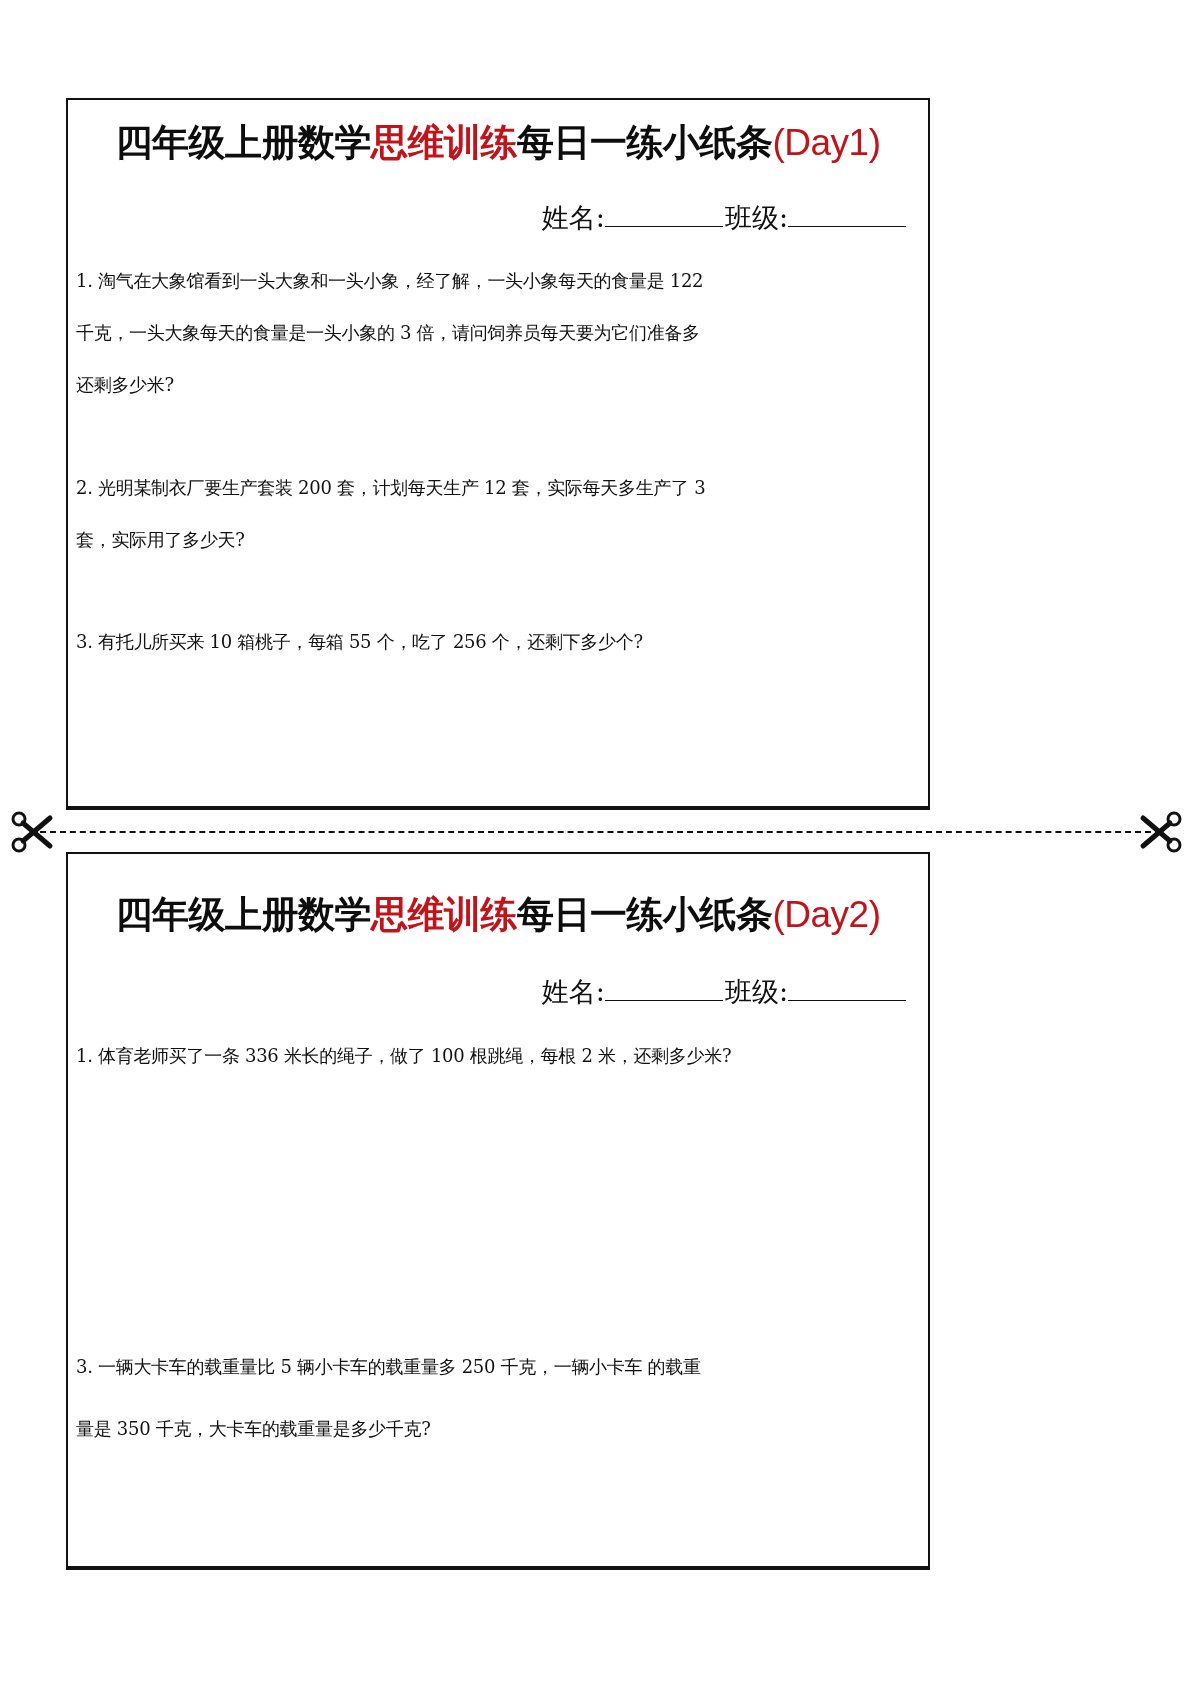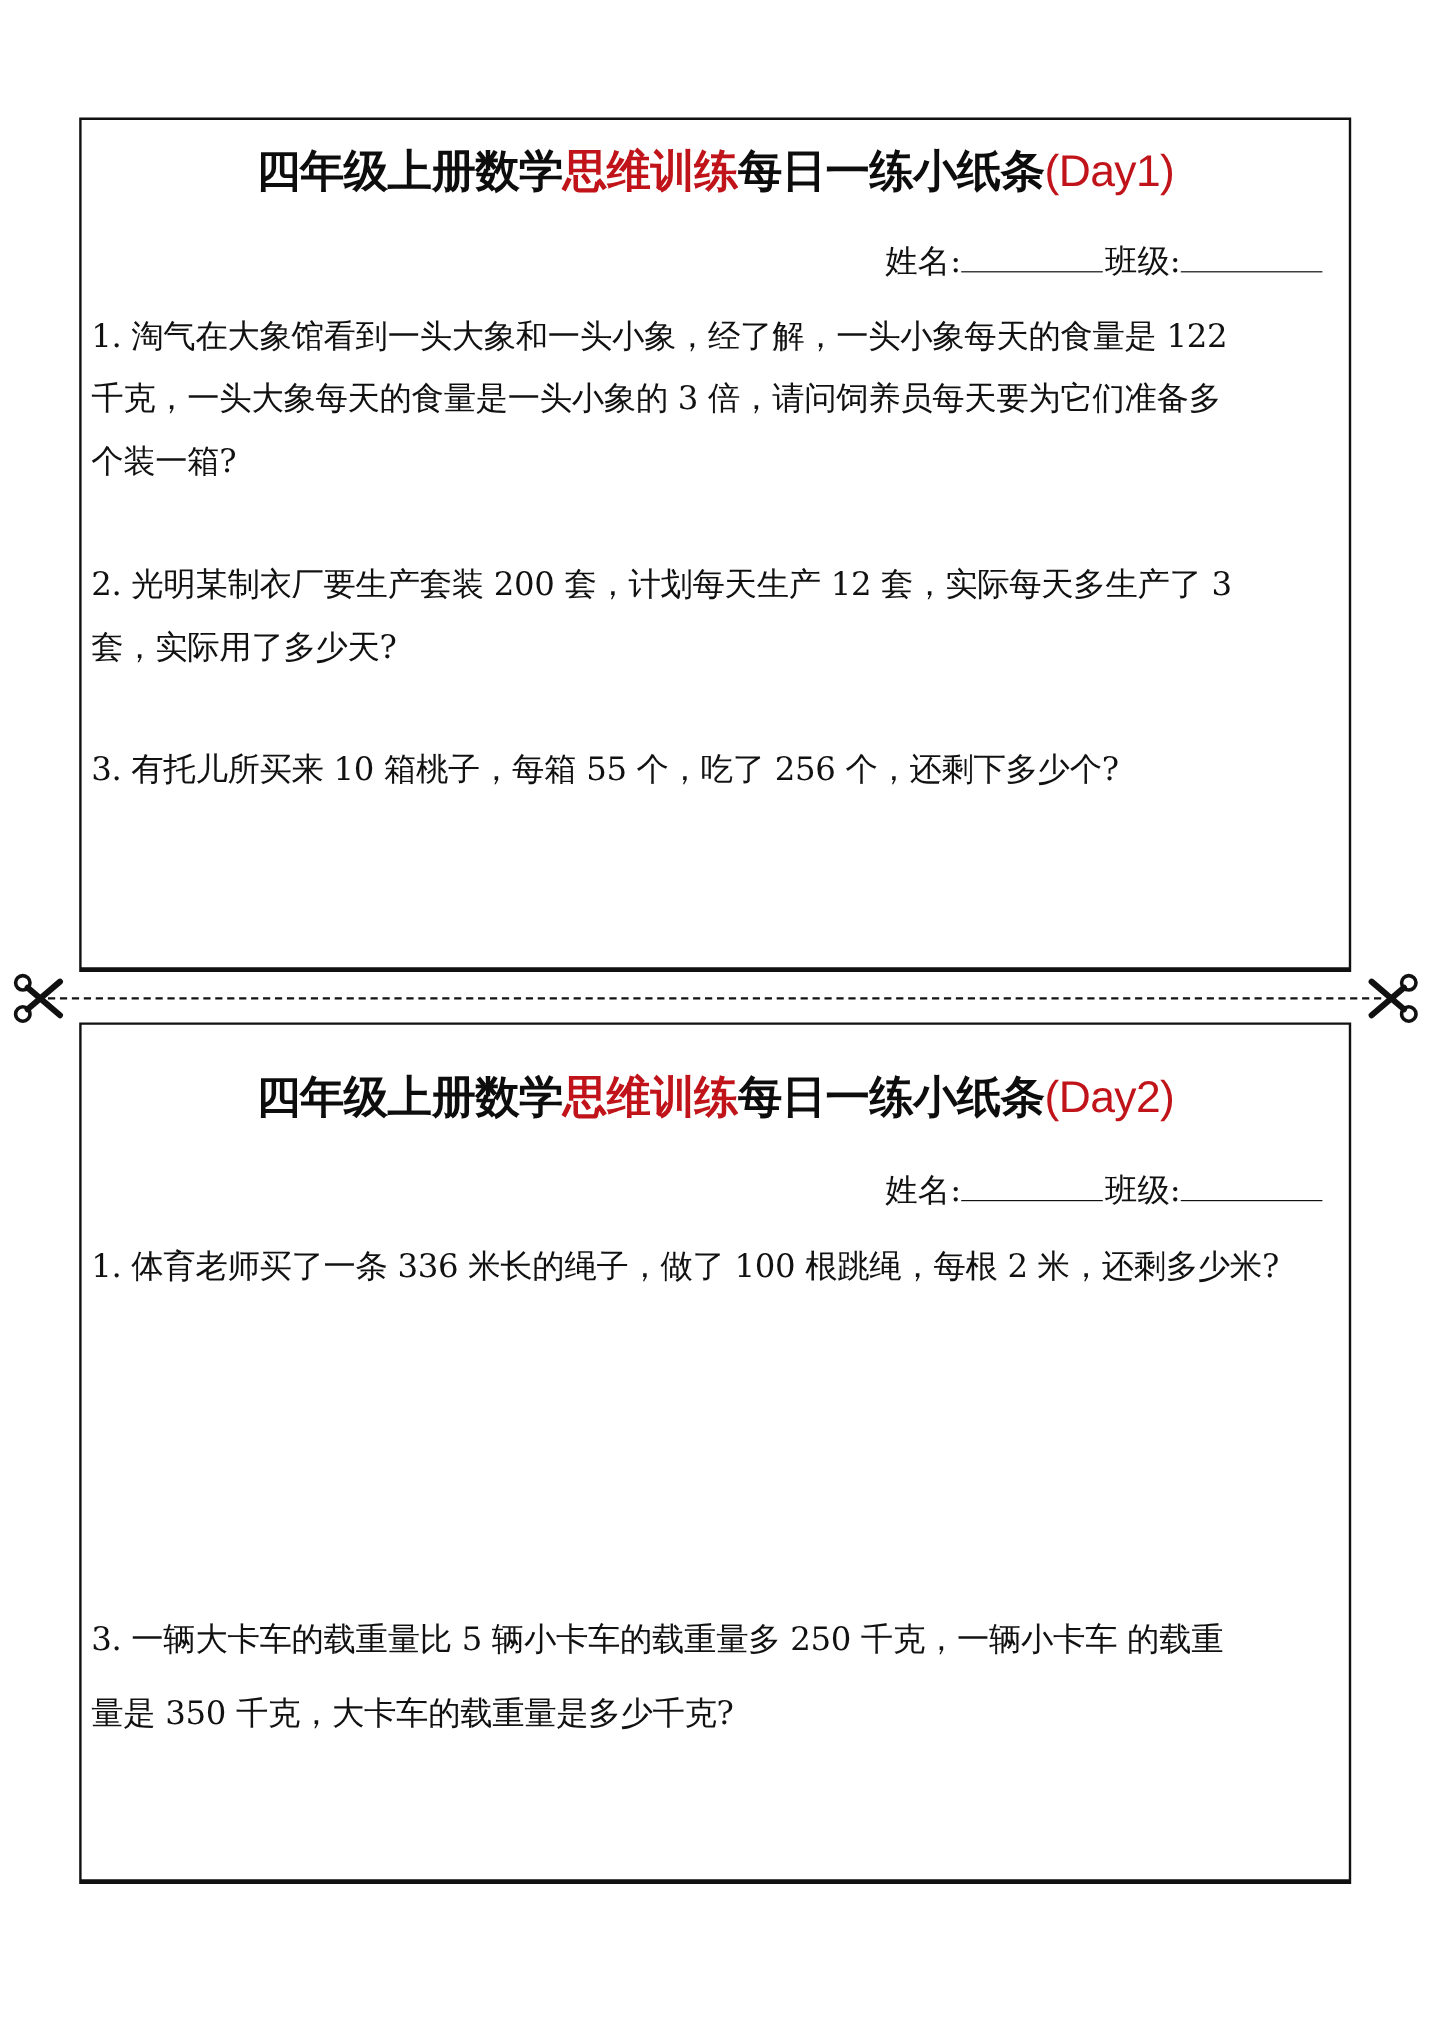--- a/index.html
+++ b/index.html
@@ -1,53 +1,53 @@
 <!DOCTYPE html>
 <html><head>
 <meta charset="utf-8">
 <style>
   html, body { margin:0; padding:0; background:#ffffff; }
   body { width:1191px; height:1684px; position:relative; overflow:hidden;
          font-family: "DejaVu Serif", "Liberation Serif", serif; color:#111; }
-  .card { position:absolute; left:66px; width:1060px; border:2px solid #111;
+  .card { position:absolute; left:66px; width:864px; border:2px solid #111;
           border-bottom-width:4px; box-sizing:border-box; background:#fff; }
   .card.c1 { top:98px; height:712px; }
   .card.c2 { top:852px; height:718px; }
   .title { position:absolute; left:0; right:0; text-align:center;
            font-family: "DejaVu Sans", "Liberation Sans", sans-serif;
            font-weight:bold; font-size:37px; letter-spacing:-0.5px; color:#0d0d0d; }
   .title .red { color:#c0141a; }
   .title .day { color:#c0141a; font-weight:normal;
                 font-family: "Liberation Sans", "DejaVu Sans", sans-serif; }
   .namerow { position:absolute; right:20px; font-size:27px; color:#111;
              font-family: "DejaVu Serif", "Liberation Serif", serif; white-space:nowrap; }
   .blank { display:inline-block; width:118px; border-bottom:1.5px solid #111; height:22px;
            vertical-align:baseline; margin-right:2px; }
-  .q { position:absolute; left:8px; right:12px; font-size:27px; line-height:52px;
+  .q { position:absolute; left:8px; right:12px; font-size:18px; line-height:52px;
        color:#111; letter-spacing:-0.3px; }
   .cutline { position:absolute; left:40px; right:40px; top:831px; height:0;
              border-top:2px dashed #111; }
   .scissors { position:absolute; top:810px; width:44px; height:44px; }
   .scissors.left { left:10px; }
   .scissors.right { right:8px; }
 </style>
 </head>
 <body>
 
 <div class="card c1">
   <div class="title" style="top:18px;">
     <span>四年级上册数学</span><span class="red">思维训练</span><span>每日一练小纸条</span><span class="day">(Day1)</span>
   </div>
   <div class="namerow" style="top:100px;">
     <span>姓名:</span><span class="blank"></span><span>班级:</span><span class="blank"></span>
   </div>
   <div class="q" style="top:155px;">
     <div>1. 淘气在大象馆看到一头大象和一头小象，经了解，一头小象每天的食量是 122</div>
     <div>千克，一头大象每天的食量是一头小象的 3 倍，请问饲养员每天要为它们准备多</div>
-    <div>个装一箱?</div>
+    <div>还剩多少米?</div>
   </div>
   <div class="q" style="top:362px;">
     <div>2. 光明某制衣厂要生产套装 200 套，计划每天生产 12 套，实际每天多生产了 3</div>
     <div>套，实际用了多少天?</div>
   </div>
   <div class="q" style="top:516px;">
     <div>3. 有托儿所买来 10 箱桃子，每箱 55 个，吃了 256 个，还剩下多少个?</div>
   </div>
 </div>
 

